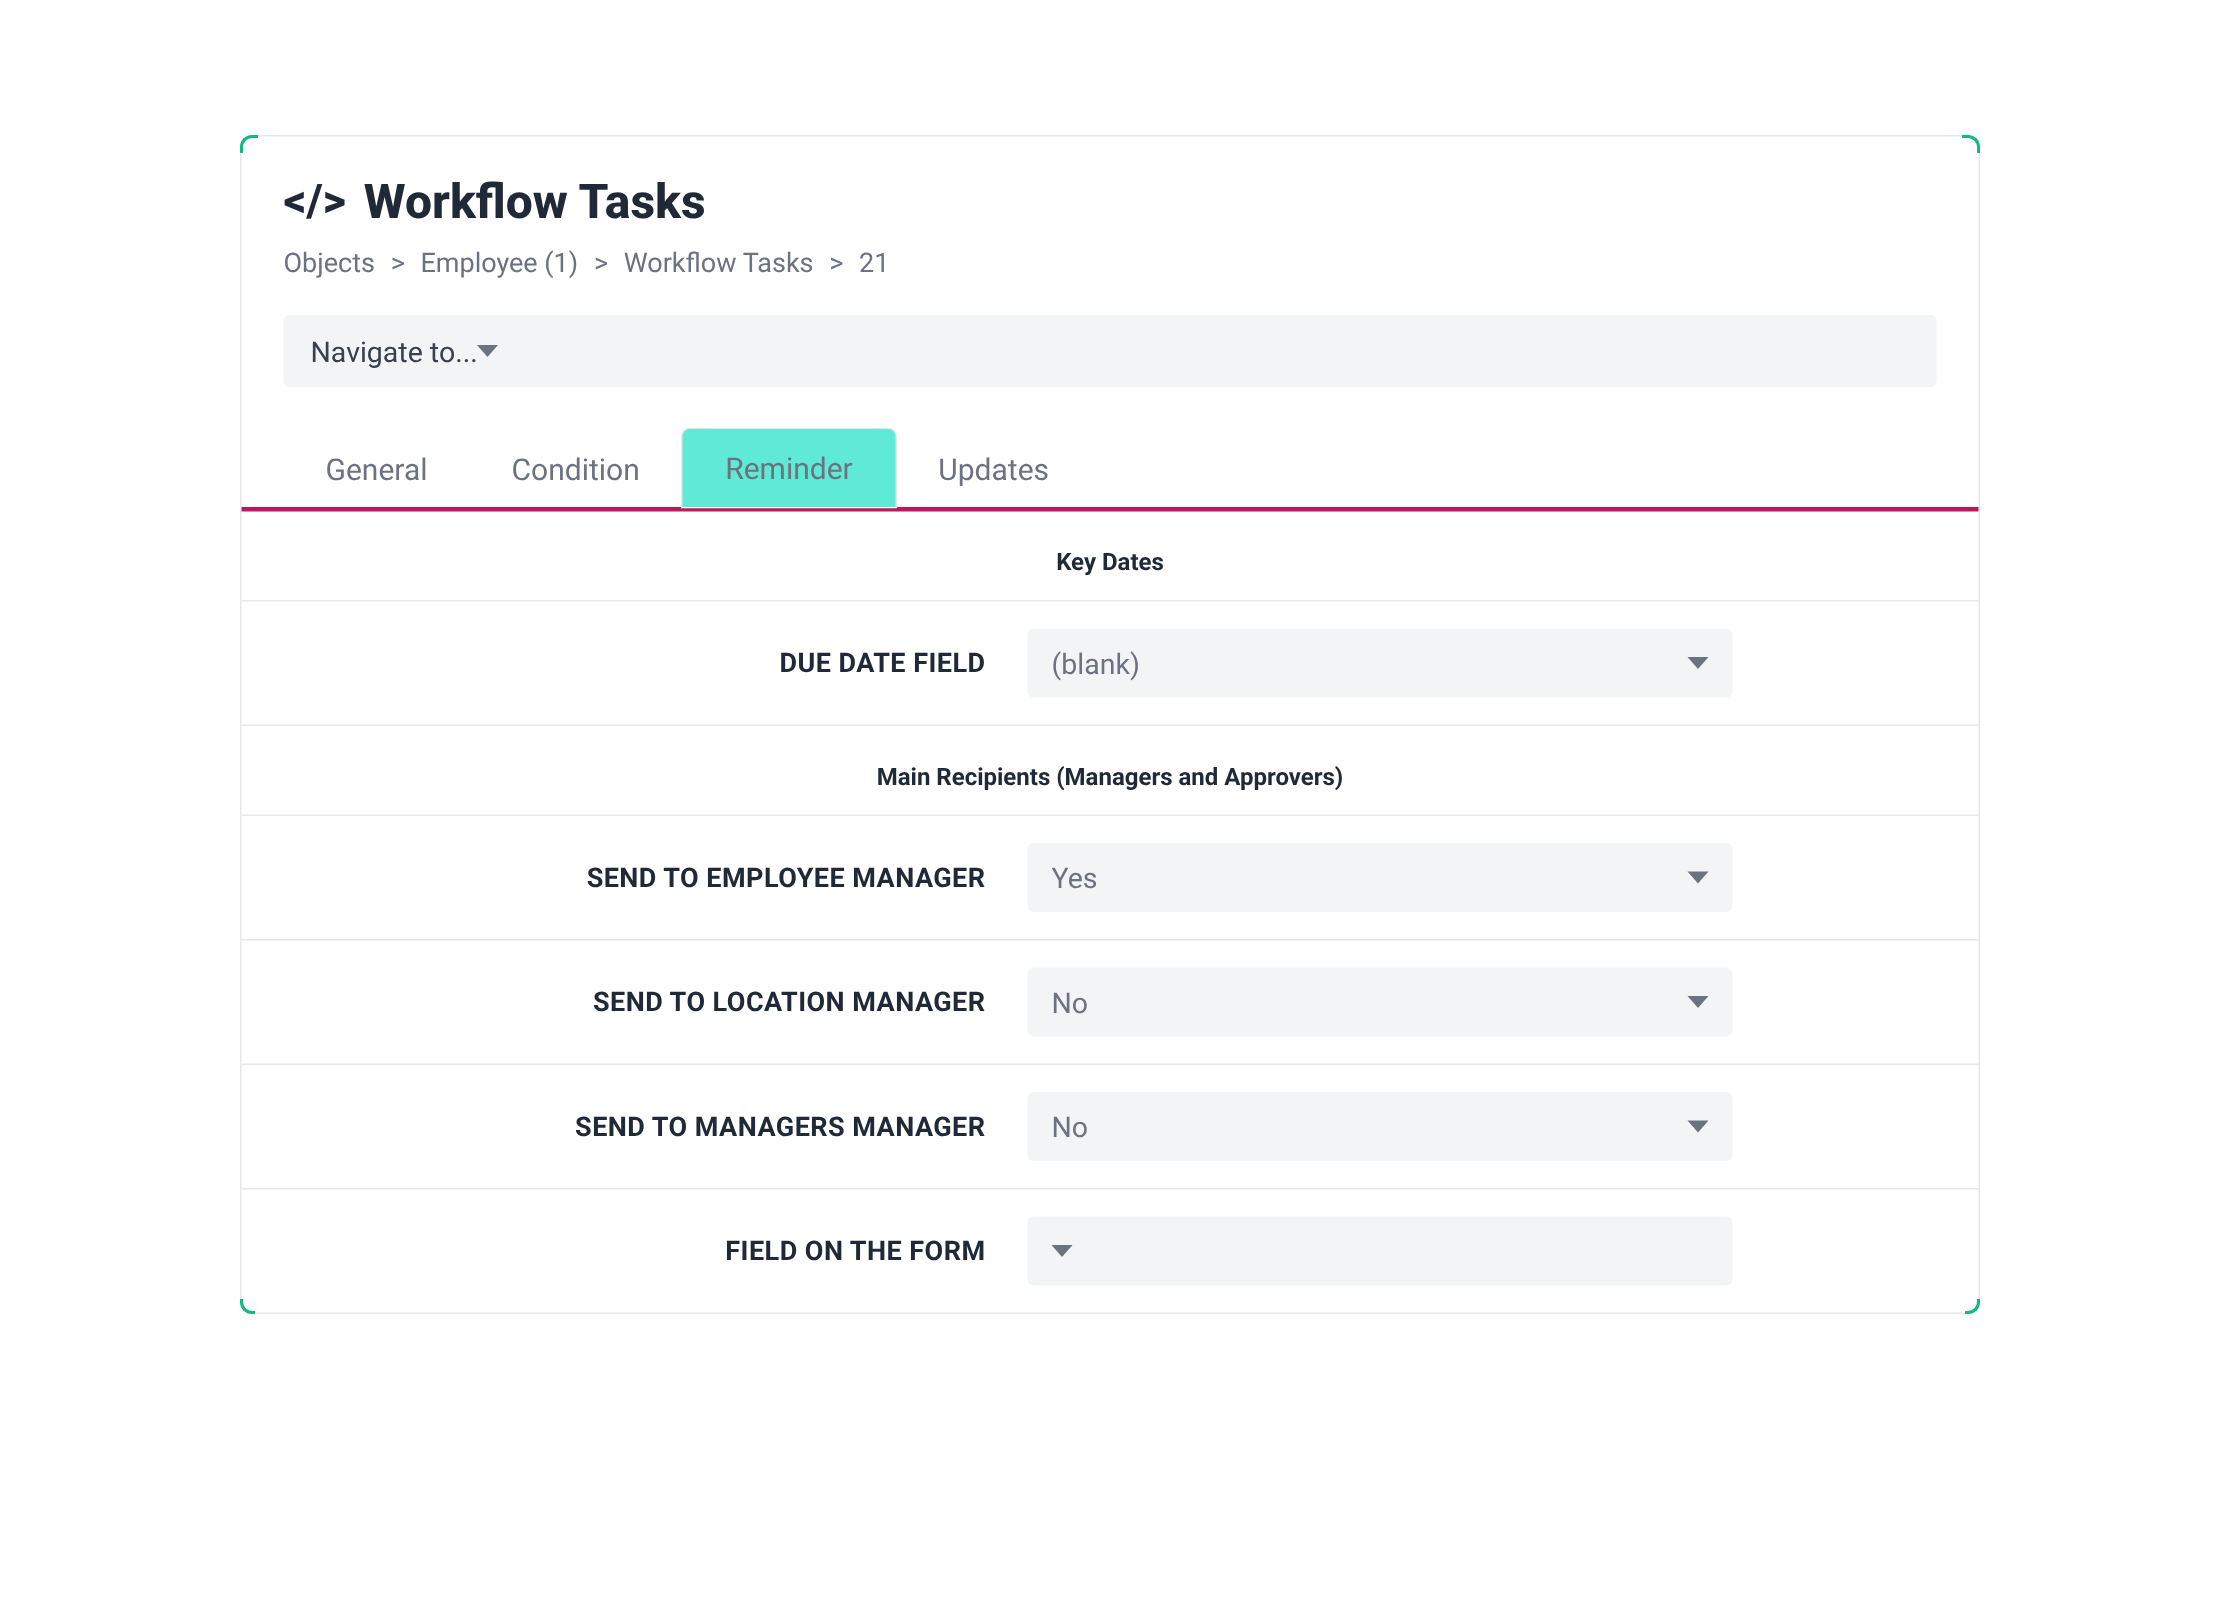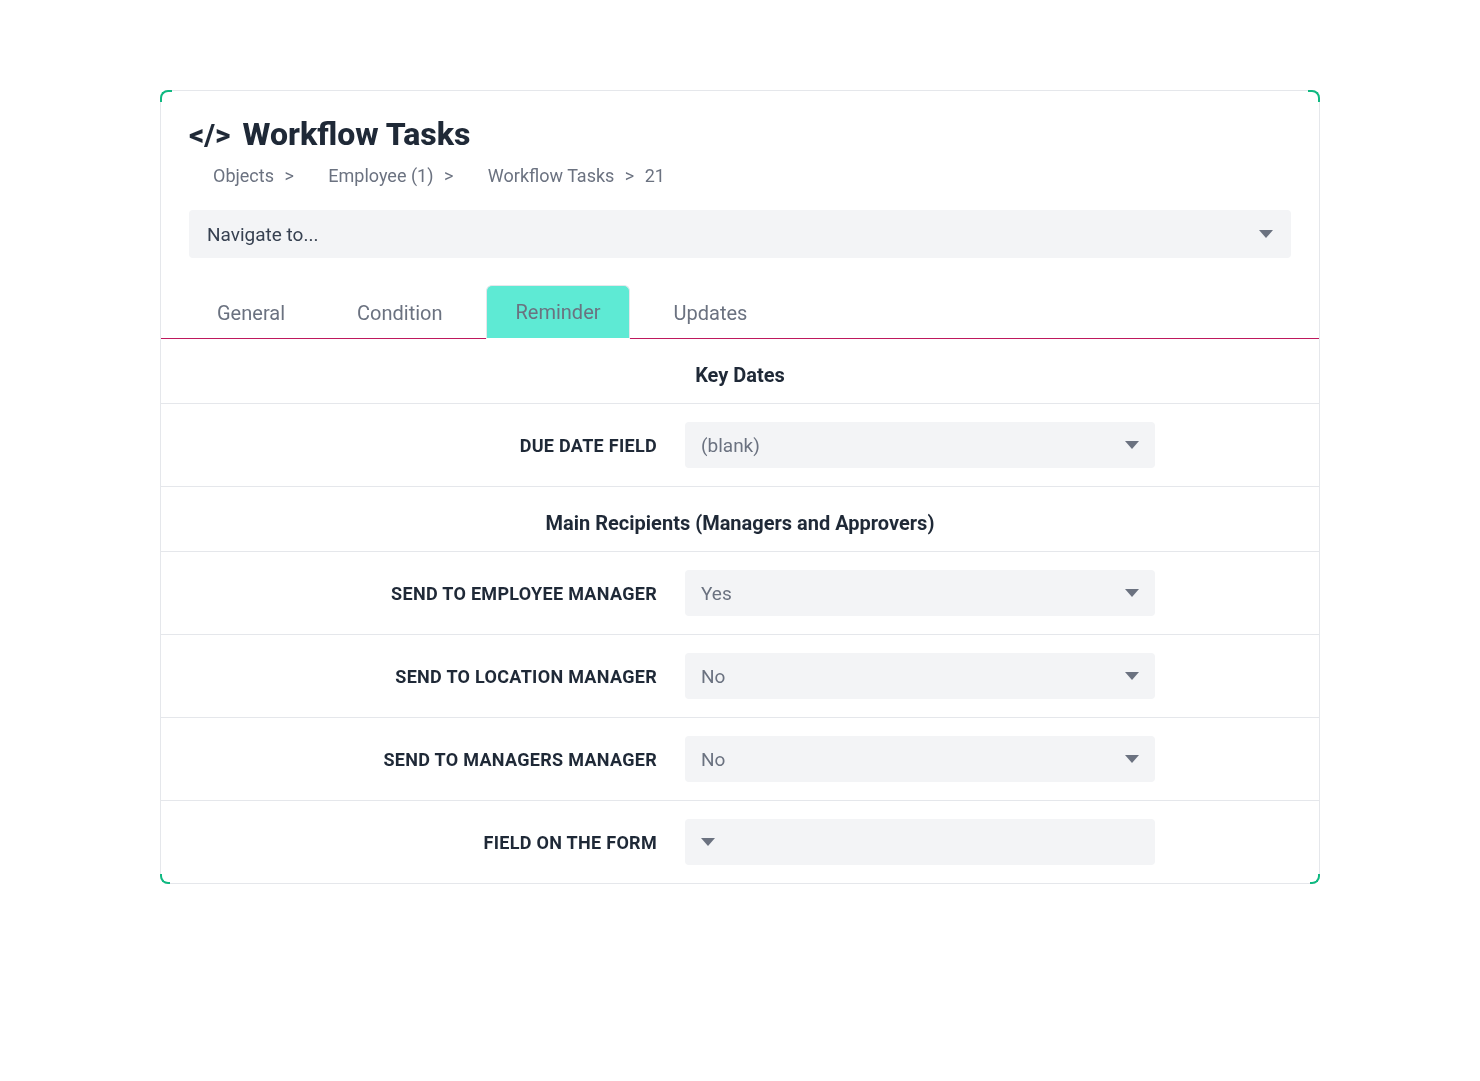--- a/index.html
+++ b/index.html
@@ -72,51 +72,50 @@
       color: #1f2937;
     }
     .breadcrumbs {
       margin-top: 12px;
       font-size: 18px;
       color: #6b7280;
     }
     .breadcrumbs a {
       color: #6b7280;
       text-decoration: none;
-      margin-left: 24px;
     }
     .breadcrumbs .sep { margin: 0 6px; color: #6b7280; }
     .breadcrumbs .current { color: #6b7280; }
     .navigate-row {
       margin-top: 24px;
       background: #f3f4f6;
       border-radius: 4px;
       height: 48px;
       display: flex;
       align-items: center;
-      justify-content: space-between;
+      justify-content: flex-start;
       padding: 0 18px;
       cursor: pointer;
     }
     .navigate-placeholder {
       color: #374151;
       font-size: 19px;
     }
     .caret-down {
       width: 0; height: 0;
       border-left: 7px solid transparent;
       border-right: 7px solid transparent;
       border-top: 8px solid #6b7280;
     }
     .tabs {
       margin-top: 26px;
       display: flex;
       align-items: flex-end;
-      gap: 16px;
-      border-bottom: 1px solid #be185d;
+      gap: 0;
+      border-bottom: 3px solid #be185d;
       margin-left: -28px;
       margin-right: -28px;
       padding-left: 28px;
       padding-right: 28px;
     }
     .tab {
       padding: 14px 28px;
       font-size: 20px;
       color: #6b7280;
       cursor: pointer;
@@ -127,21 +126,21 @@
     .tab.active {
       border: 1px solid #e5e7eb;
       border-bottom: 1px solid #fff;
       border-radius: 6px 6px 0 0;
       background: #5eead4;
       color: #6b7280;
     }
     .section-header {
       text-align: center;
       font-weight: 700;
-      font-size: 20px;
+      font-size: 16px;
       padding: 24px 0 16px;
       border-bottom: 1px solid #e5e7eb;
       margin-left: -28px;
       margin-right: -28px;
     }
     .form-row {
       display: flex;
       align-items: center;
       padding: 18px 0;
       border-bottom: 1px solid #e5e7eb;

